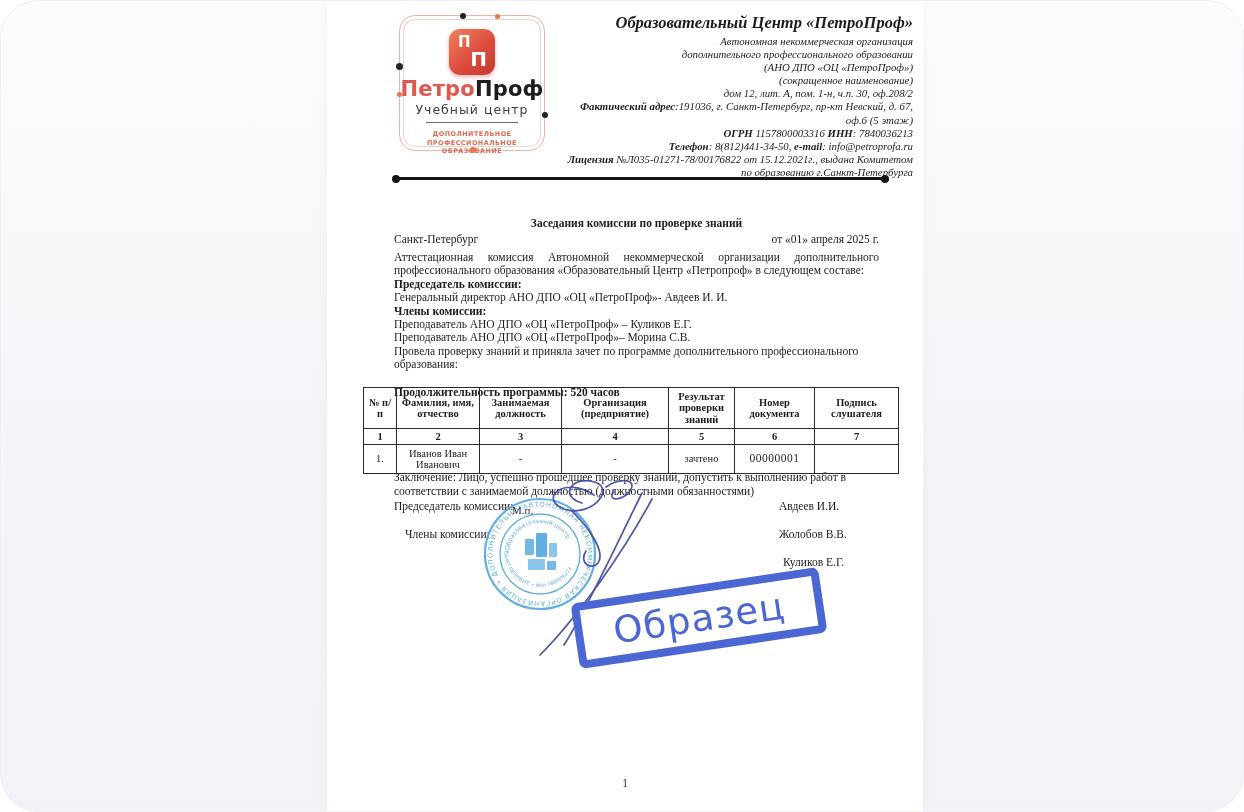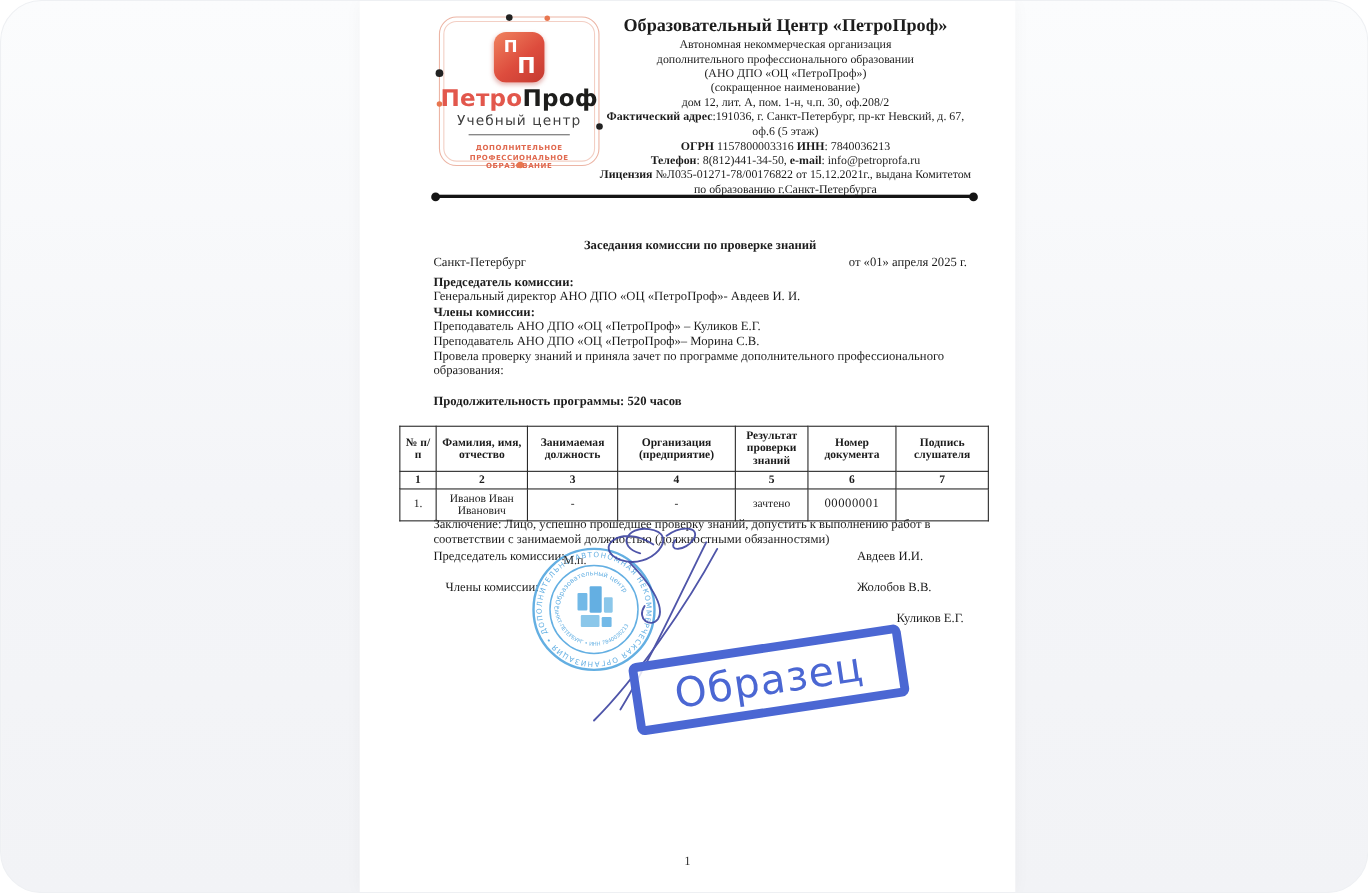--- a/index.html
+++ b/index.html
@@ -22,21 +22,21 @@
   .logo-name{position:relative;font-size:21px;font-weight:bold;letter-spacing:.2px;line-height:24px;z-index:2;}
   .logo-name .red{color:#e2574c;}
   .logo-name .blk{color:#1d1d1b;}
   .logo-sub{font-size:12.5px;color:#3f3f3f;letter-spacing:1px;margin-top:1px;}
   .logo-line{width:92px;height:0;border-top:1.5px solid #6b6b6b;margin:5px auto 7px auto;}
   .logo-tag{font-size:6.4px;font-weight:bold;color:#e0694f;line-height:8.5px;letter-spacing:.5px;}
   .dot{position:absolute;border-radius:50%;z-index:3;}
   .dot.black{background:#222;}
   .dot.orange{background:#e8764f;}
   
-  .letterhead-info{position:absolute;left:212px;top:12px;width:350px;text-align:center;}
+  .letterhead-info{position:absolute;left:236px;top:12px;width:350px;text-align:right;font-style:italic;}
   .letterhead-info h1{margin:0 0 2px 0;font-size:16.5px;line-height:20px;font-weight:bold;}
   .lh-line{font-size:10.8px;line-height:13.1px;}
   .lh-line b{font-weight:bold;}
   
   .divider{position:absolute;left:69px;top:176px;width:489px;height:3px;background:#141414;}
   .divider::before,.divider::after{content:"";position:absolute;top:-2.5px;width:8px;height:8px;border-radius:50%;background:#141414;}
   .divider::before{left:-4px;}
   .divider::after{right:-4px;}
   
   .doc-title{position:absolute;left:67px;top:193px;width:485px;text-align:center;font-size:13.5px;font-weight:bold;}
@@ -117,20 +117,21 @@
 
     <div class="divider"></div>
 
     <div class="doc-subtitle">Заседания комиссии по проверке знаний</div>
     <div class="city-date">
       <span>Санкт-Петербург</span>
       <span>от «01» апреля 2025 г.</span>
     </div>
 
     <div class="body-text">
+      <p>Аттестационная комиссия Автономной некоммерческой организации дополнительного профессионального образования «Образовательный Центр «Петропроф» в следующем составе:</p>
       <div class="bold">Председатель комиссии:</div>
       <div>Генеральный директор АНО ДПО «ОЦ «ПетроПроф»- Авдеев И. И.</div>
       <div class="bold">Члены комиссии:</div>
       <div>Преподаватель АНО ДПО «ОЦ «ПетроПроф» – Куликов Е.Г.</div>
       <div>Преподаватель АНО ДПО «ОЦ «ПетроПроф»– Морина С.В.</div>
       <div>Провела проверку знаний и приняла зачет по программе дополнительного профессионального образования:</div>
       <div class="duration">Продолжительность программы: 520 часов</div>
     </div>
 
     <table class="att-table">
@@ -173,21 +174,21 @@
       </tr>
     </tbody>
       </table>
 
     <div class="conclusion">Заключение: Лицо, успешно прошедшее проверку знаний, допустить к выполнению работ в соответствии с занимаемой должностью (должностными обязанностями)</div>
 
     <span class="sig" style="left:67px;top:499px;">Председатель  комиссии:</span>
     <span class="sig" style="left:452px;top:499px;">Авдеев И.И.</span>
     <span class="sig" style="left:78px;top:527px;">Члены комиссии:</span>
     <span class="sig" style="left:452px;top:527px;">Жолобов В.В.</span>
-    <span class="sig" style="left:456px;top:555px;margin-left:32px;">Куликов Е.Г.</span>
+    <span class="sig" style="left:456px;top:555px;">Куликов Е.Г.</span>
     <span class="seal-mark">М.п.</span>
 
     <svg class="seal-svg" width="122" height="122" viewBox="0 0 122 122">
       <defs>
         <path id="ringPath" d="M 61,13.5 a 47.5,47.5 0 1 1 -0.01,0"></path>
         <path id="innerTop" d="M 30,61 A 31,31 0 0 1 92,61"></path>
         <path id="innerBottom" d="M 25,58 A 36,36 0 0 0 97,58"></path>
       </defs>
       <circle cx="61" cy="61" r="55" fill="none" stroke="#4fa5df" stroke-width="2.2"></circle>
       <circle cx="61" cy="61" r="40" fill="none" stroke="#4fa5df" stroke-width="1.4"></circle>

